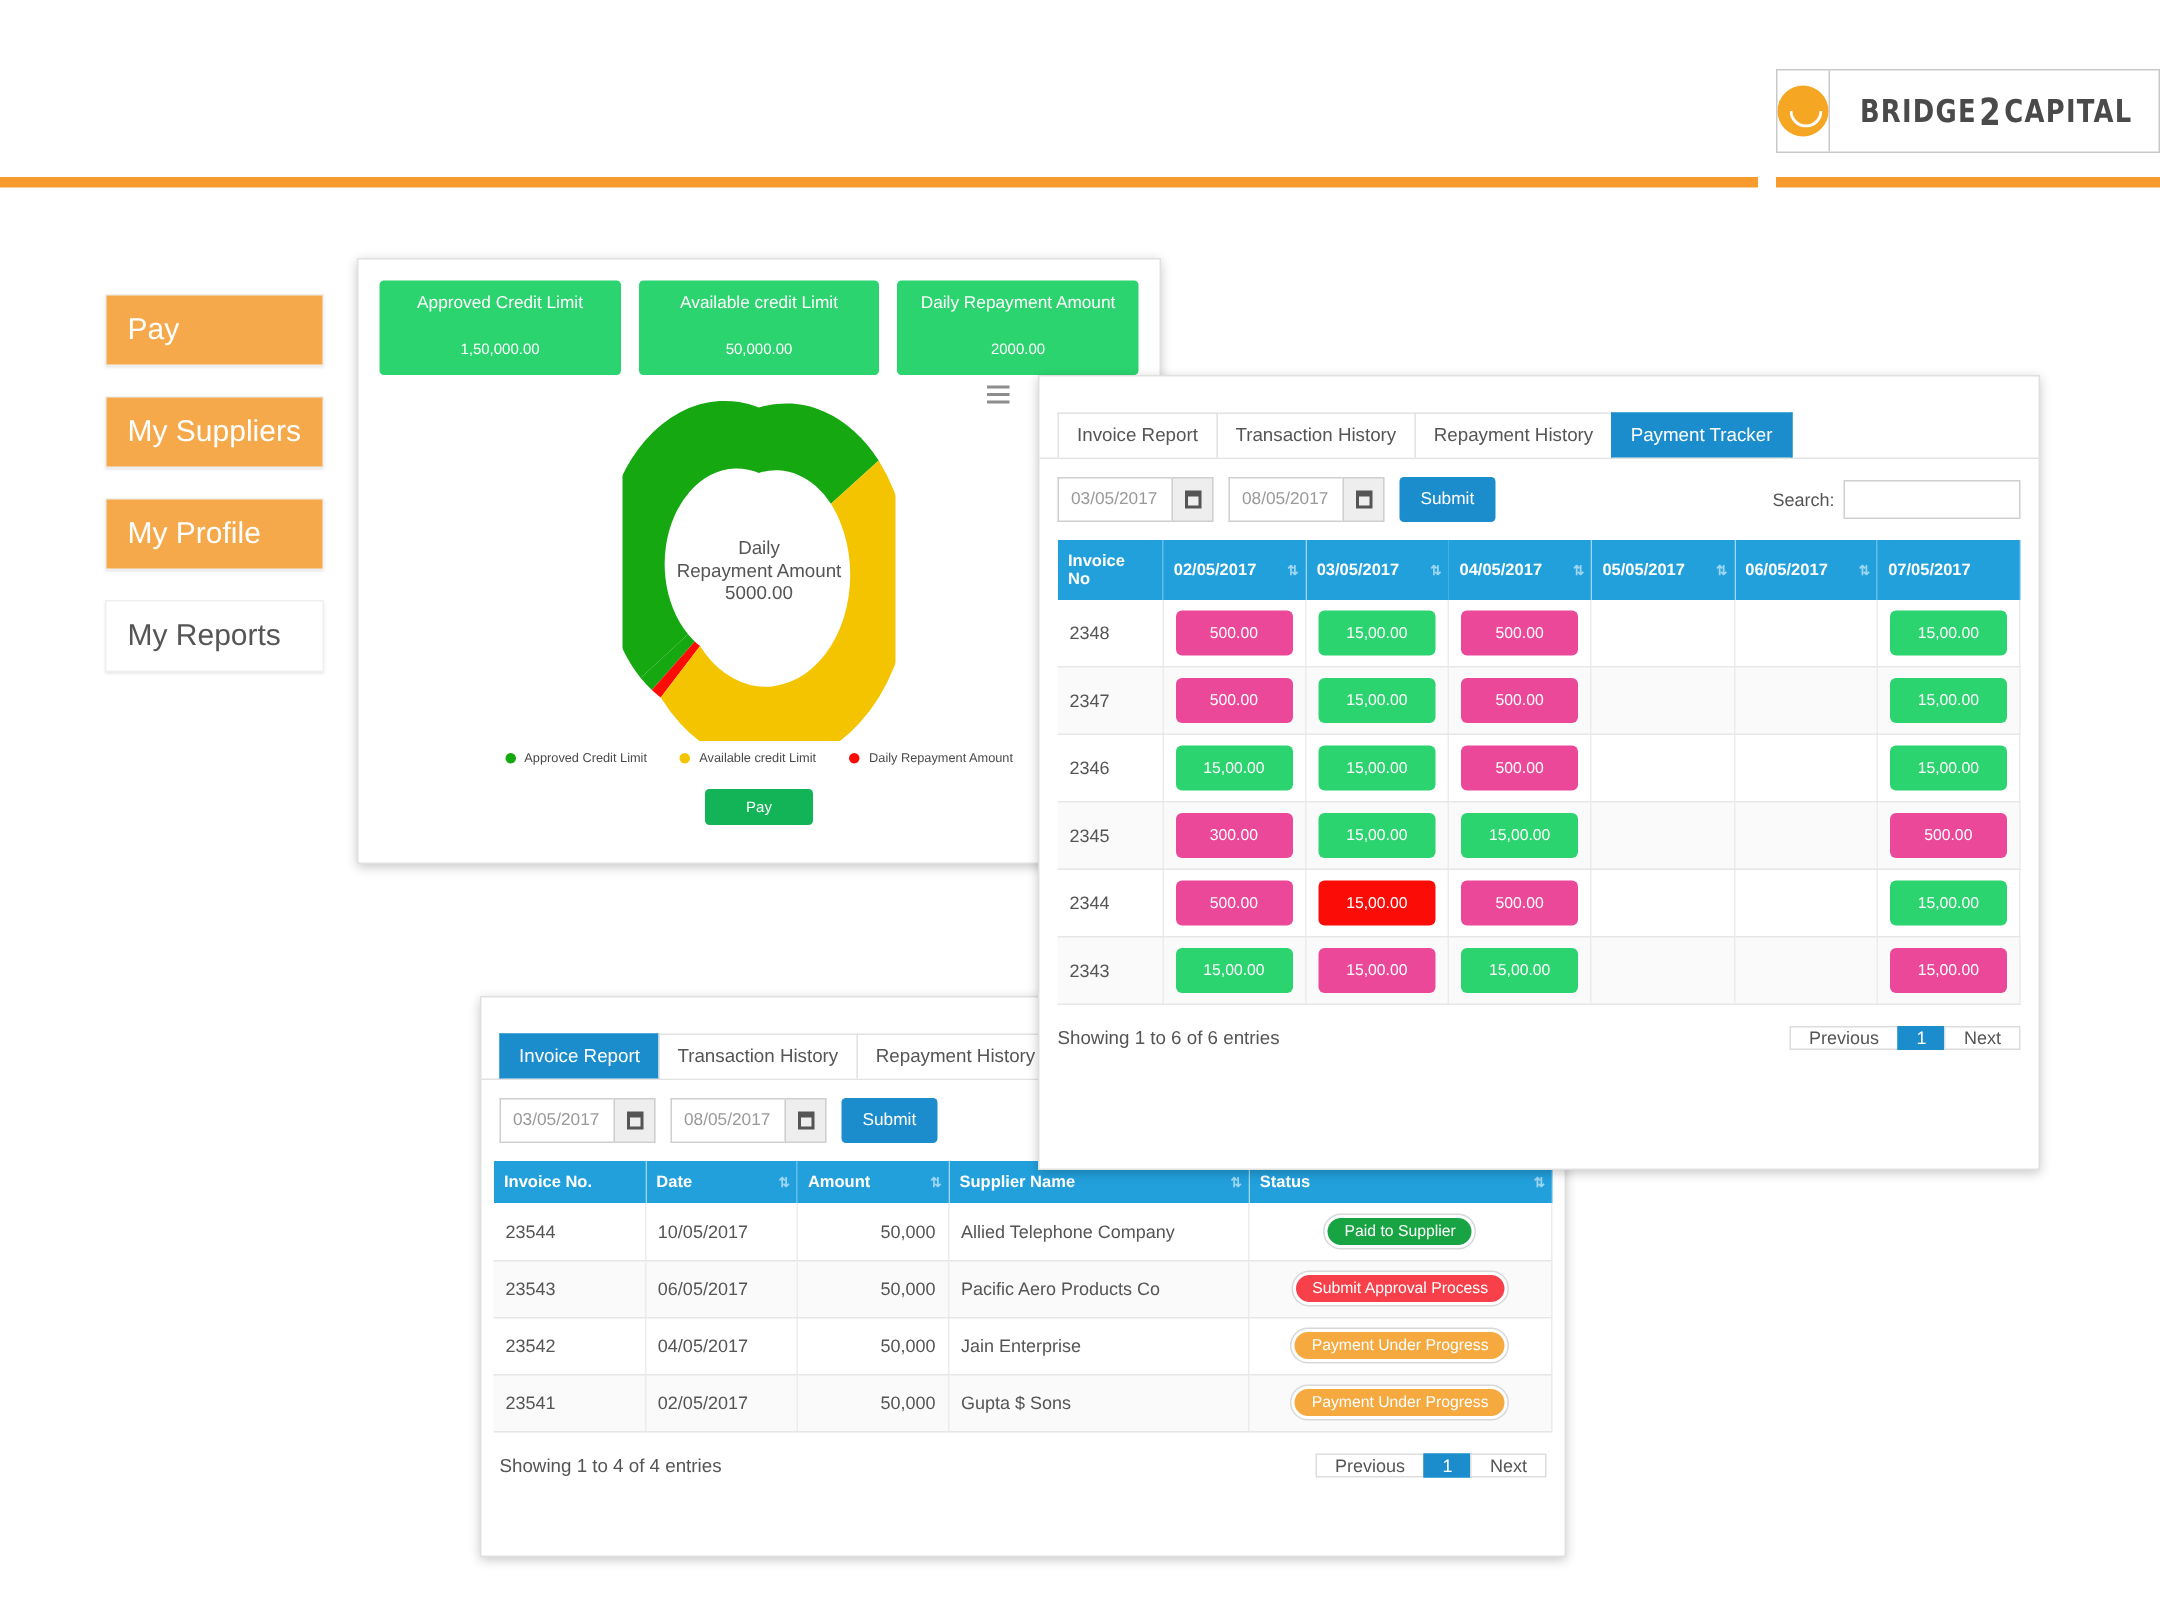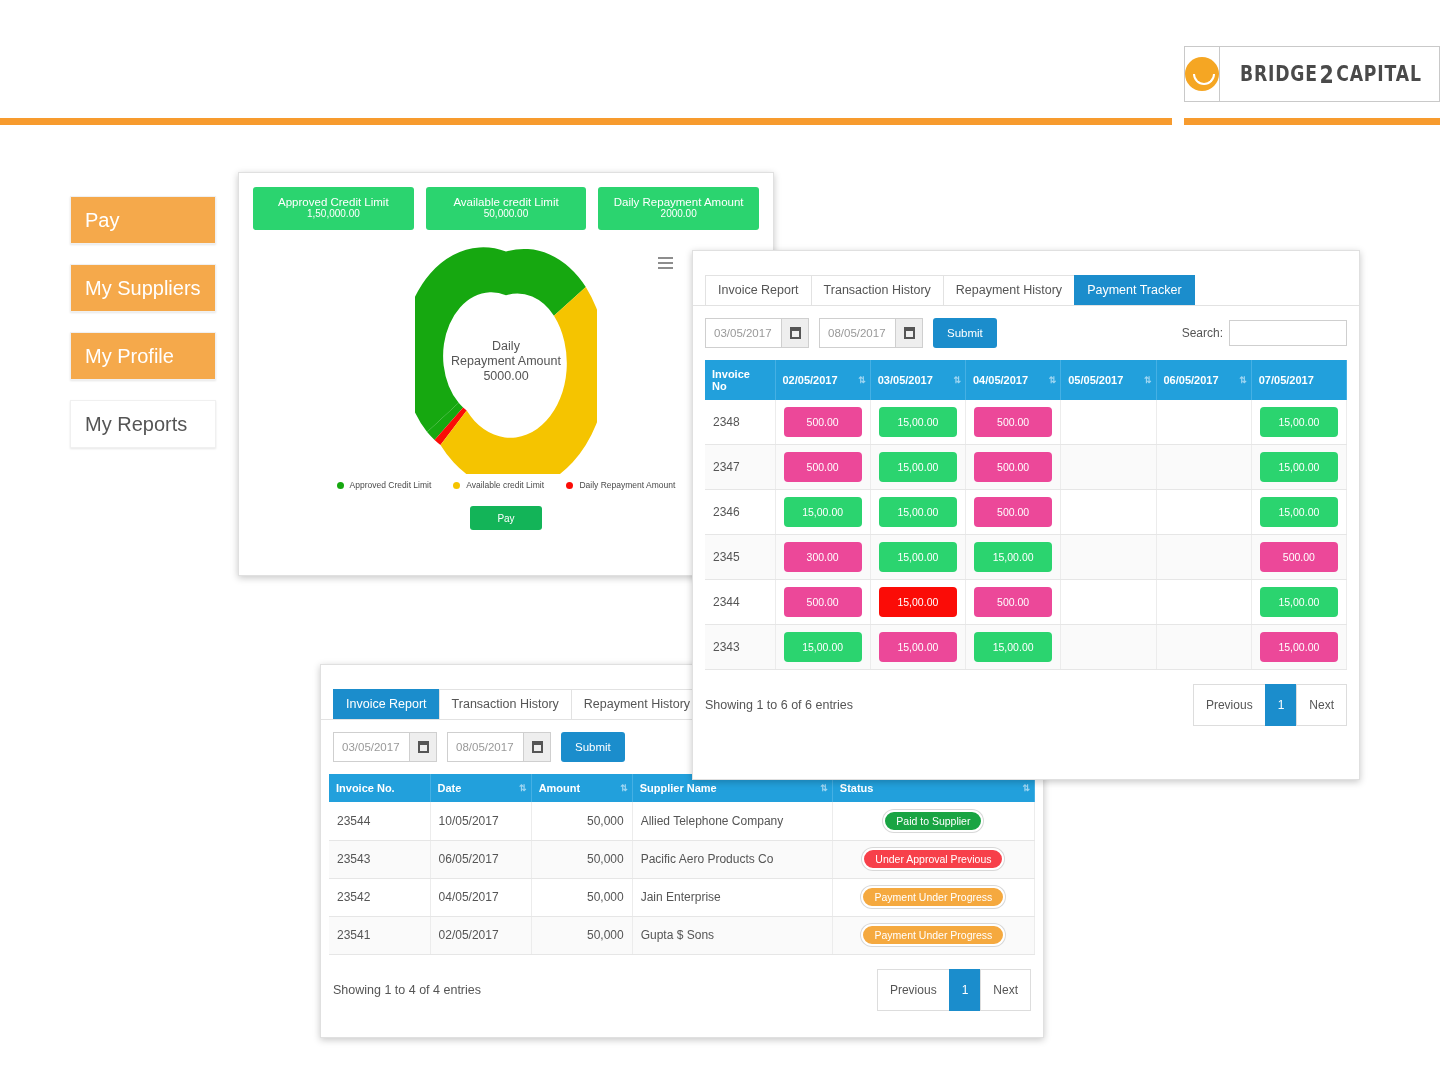--- a/index.html
+++ b/index.html
@@ -61,21 +61,21 @@
   }
 
   
   #dashboard{ left:238px; top:172px; width:536px; height:404px; }
   .stat-row{ display:flex; gap:12px; padding:14px 14px 6px 14px; }
   .stat{
     flex:1; background:#2BD46F; border-radius:3px; color:#fff; text-align:center;
     padding:9px 4px 11px 4px;
   }
   .stat .t{ font-size:11.5px; display:block; }
-  .stat .v{ font-size:10px; display:block; margin-top:0; }
+  .stat .v{ font-size:10px; display:block; margin-top:20px; }
 
   .menu-icon{
     position:absolute; right:100px; top:84px; width:15px; height:12px;
     display:flex; flex-direction:column; justify-content:space-between; cursor:pointer;
   }
   .menu-icon i{ display:block; height:2px; background:#8d8d8d; }
 
   .donut-wrap{ position:relative; height:250px; }
   .donut{
     position:absolute; left:50%; top:8px; transform:translateX(-50%);
@@ -152,21 +152,21 @@
   }
   .chip-green{ background:#2BD46F; }
   .chip-pink { background:#ec4899; }
   .chip-red  { background:#FB0C07; }
 
   .table-foot{
     display:flex; align-items:center; padding:14px 12px; font-size:12.5px; color:#555;
   }
   .pager{ margin-left:auto; display:flex; }
   .pager div{
-    border:1px solid #dddddd; padding:13px 12px; font-size:12px; color:#555;
+    border:1px solid #dddddd; padding:0 12px; font-size:12px; color:#555;
     margin-left:-1px; background:#fff; cursor:pointer;
   }
   .pager div.cur{ background:#1B8DCC; color:#fff; border-color:#1B8DCC; }
 
   
   #tracker{ left:692px; top:250px; width:668px; height:530px; z-index:5; }
   #tracker .tbl-wrap{ padding:0 12px; }
 
   
   #invoice{ left:320px; top:664px; width:724px; height:374px; z-index:3; }
@@ -321,21 +321,21 @@
             <td style="">10/05/2017</td>
             <td style="text-align:right">50,000</td>
             <td style="">Allied Telephone Company</td>
             <td style="text-align:center"><span class="status-badge st-green">Paid to Supplier</span></td>
           </tr>
           <tr>
             <td style="">23543</td>
             <td style="">06/05/2017</td>
             <td style="text-align:right">50,000</td>
             <td style="">Pacific Aero Products Co</td>
-            <td style="text-align:center"><span class="status-badge st-red">Under Approval Previous</span></td>
+            <td style="text-align:center"><span class="status-badge st-red">Submit Approval Process</span></td>
           </tr>
           <tr>
             <td style="">23542</td>
             <td style="">04/05/2017</td>
             <td style="text-align:right">50,000</td>
             <td style="">Jain Enterprise</td>
             <td style="text-align:center"><span class="status-badge st-orange">Payment Under Progress</span></td>
           </tr>
           <tr>
             <td style="">23541</td>

